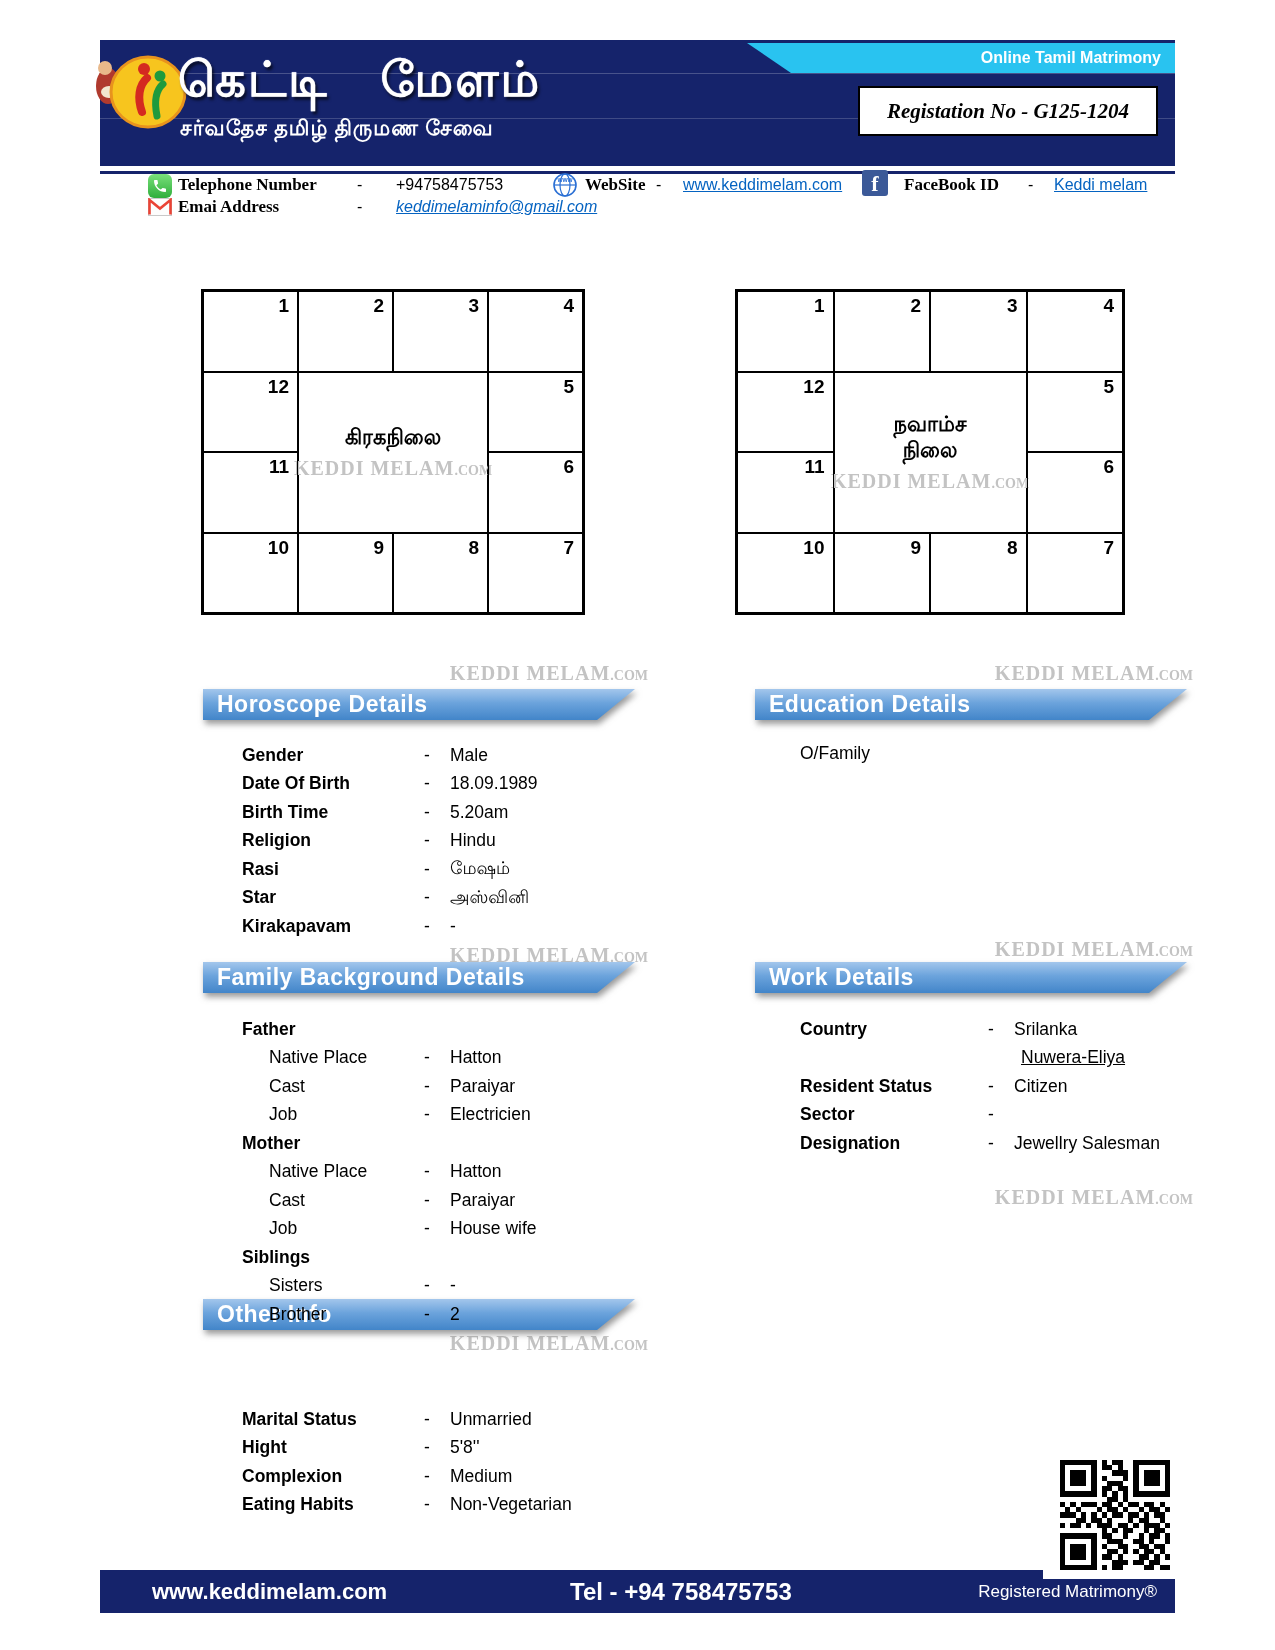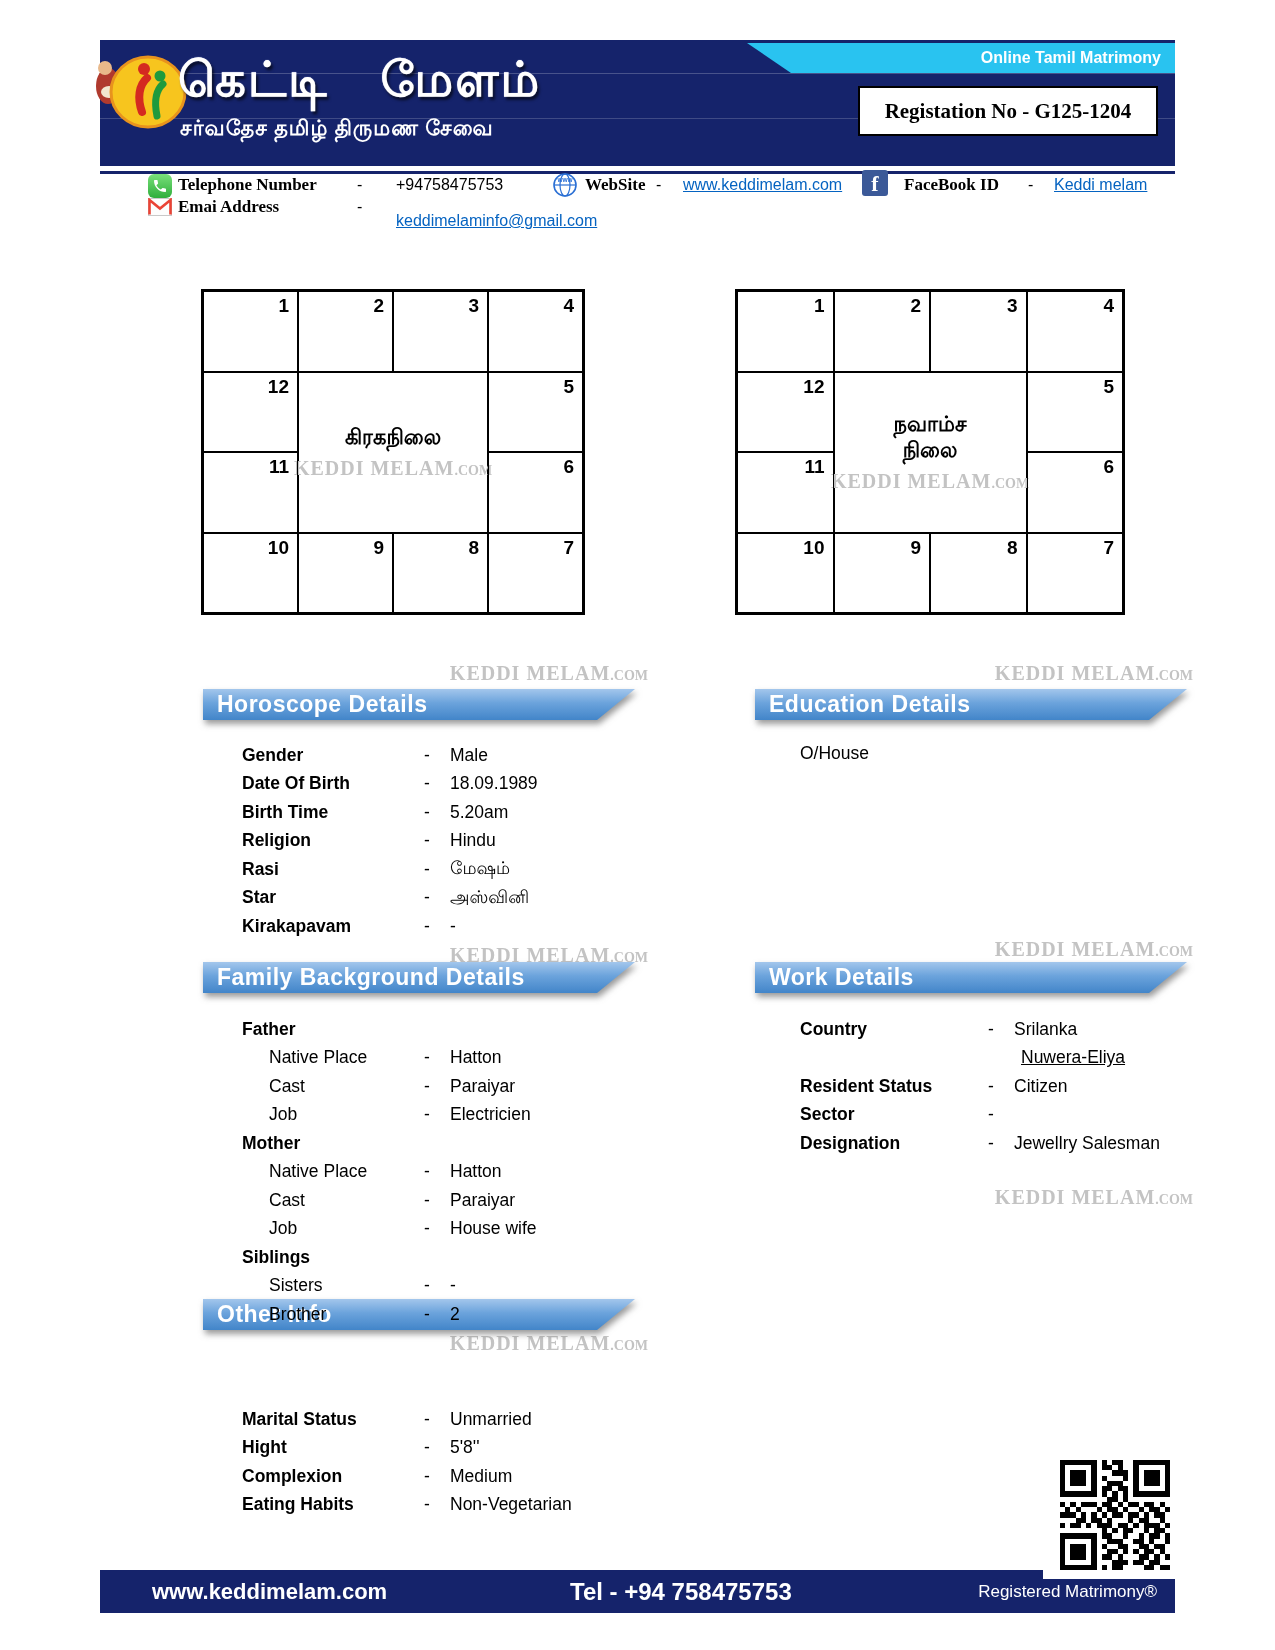--- a/index.html
+++ b/index.html
@@ -35,21 +35,21 @@
   .badge {
     position:absolute; left:647px; right:0; top:3px; height:30px;
     background:#29c3f0; clip-path:polygon(0 0, 100% 0, 100% 100%, 44px 100%);
     color:#fff; font-weight:bold; font-size:16px; line-height:30px;
     text-align:right; padding-right:14px;
   }
   .regbox {
     position:absolute; left:758px; top:46px; width:296px; height:46px;
     background:#fff; border:2px solid #000;
     display:flex; align-items:center; justify-content:center;
-    font-family:"Liberation Serif", serif; font-weight:bold; font-size:21px;
+    font-family:"Liberation Serif", serif; font-weight:bold; font-size:21px;font-style:italic;
   }
 
   
   .c-label { position:absolute; font-family:"Liberation Serif", serif; font-weight:bold; font-size:17px; }
   .c-dash  { position:absolute; font-size:16px; }
   .c-val   { position:absolute; font-size:16px; }
   .c-link  { position:absolute; font-size:16px; color:#0563c1; text-decoration:underline; cursor:pointer; }
   .icon-abs { position:absolute; }
   .icon-phone {
     width:24px; height:24px; border-radius:6px;
@@ -183,21 +183,21 @@
   <a class="c-link" style="left:1054px; top:176px;">Keddi melam</a>
 
   <span class="icon-abs" style="left:148px; top:198px;">
     <svg width="24" height="18" viewBox="0 0 24 18">
       <rect x="0.5" y="0.5" width="23" height="17" fill="#fdfdfd" stroke="#c9c9c9"></rect>
       <path d="M1.5 16.5 V2 L12 10.5 L22.5 2 V16.5" fill="none" stroke="#ea4335" stroke-width="2.6"></path>
     </svg>
   </span>
   <span class="c-label" style="left:178px; top:197px;">Emai Address</span>
   <span class="c-dash" style="left:357px; top:198px;">-</span>
-  <a class="c-link" style="left:396px; top:212px;">keddimelaminfo@gmail.com</a>
+  <a class="c-link" style="left:396px; top:198px;font-style:italic;">keddimelaminfo@gmail.com</a>
 
   <div class="chart left">
     <div class="cell pos-1">1</div>
     <div class="cell pos-2">2</div>
     <div class="cell pos-3">3</div>
     <div class="cell pos-4">4</div>
     <div class="cell pos-12">12</div>
     <div class="cell center">
       <div class="chart-title">கிரகநிலை</div>
       <div class="chart-wm"><span>KEDDI MELAM</span><span class="wm-suffix">.com</span></div>
@@ -297,21 +297,21 @@
         <span class="dash">-</span>
         <span class="val">அஸ்வினி</span>
       </div>
     <div class="row">
         <span class="lbl">Kirakapavam</span>
         <span class="dash">-</span>
         <span class="val">-</span>
       </div>
   </div>
 
-  <div class="edu-content">O/House</div>
+  <div class="edu-content">O/Family</div>
 
   <div class="rows rows-left" style="top:1015px;">
     <div class="row">
         <span class="lbl">Father</span>
         <span class="dash"></span>
         <span class="val"></span>
       </div>
     <div class="row sub">
         <span class="lbl">Native Place</span>
         <span class="dash">-</span>

